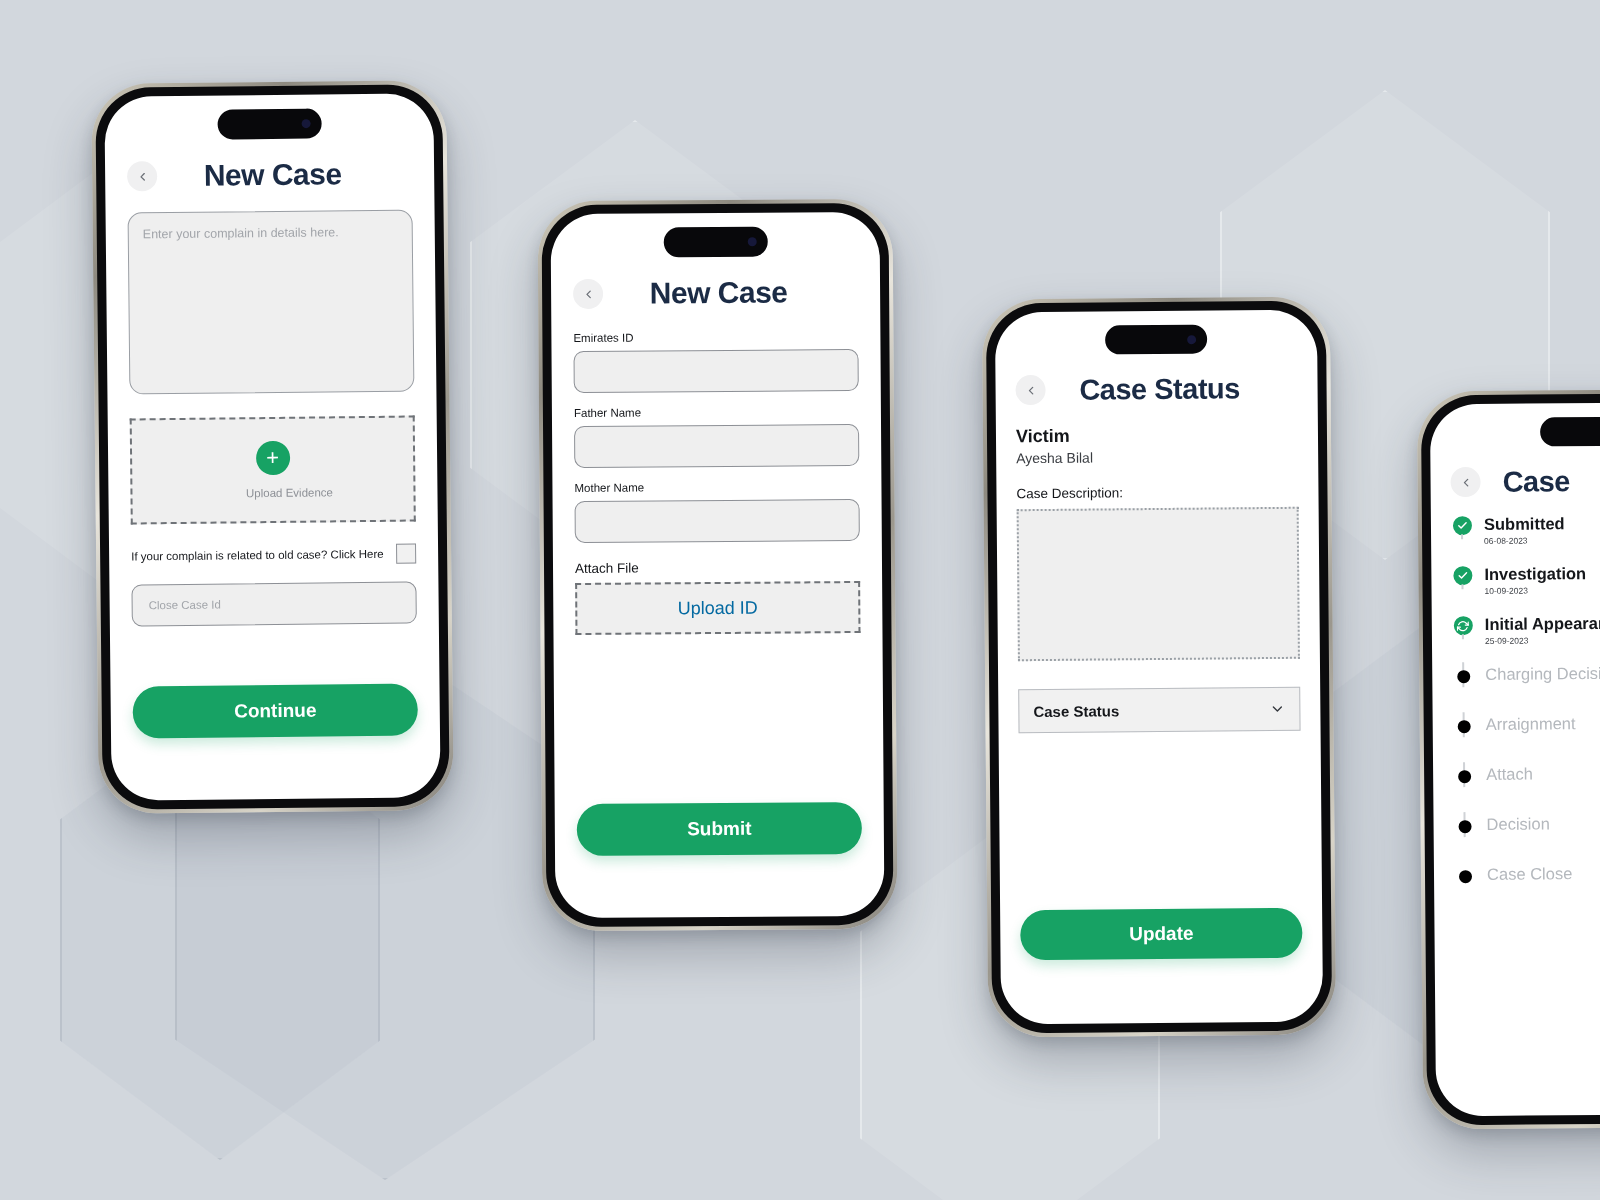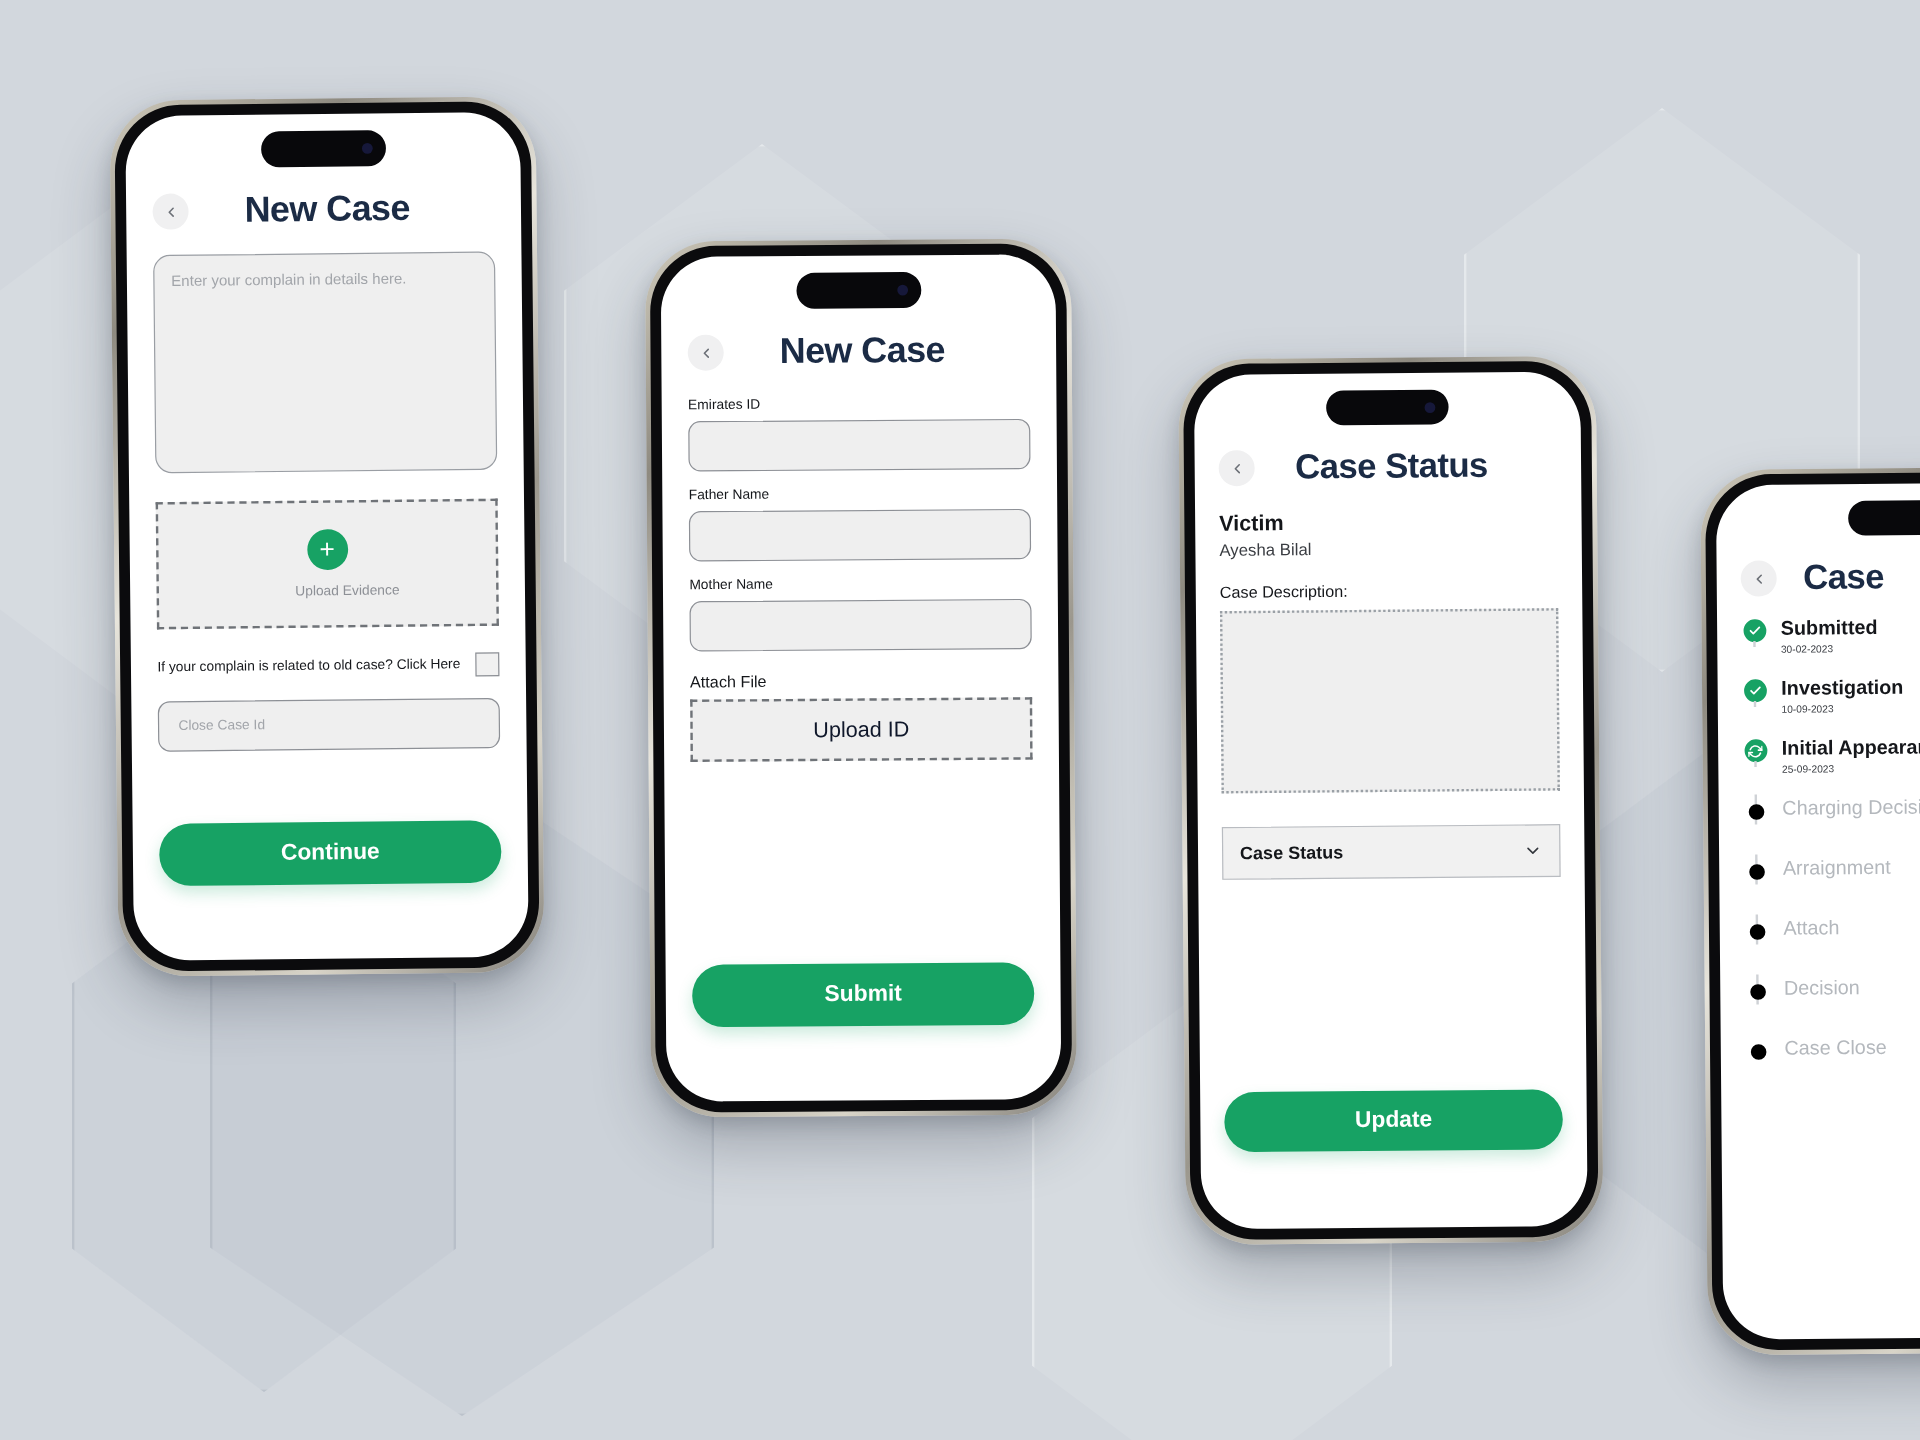--- a/index.html
+++ b/index.html
@@ -283,21 +283,21 @@
           </div>
 
           <div style="margin-top:14px;">
             <div class="field-label" style="font-size:11.5px;">Mother Name</div>
             <div class="input-box" style="margin-top:7px; height:42px;"></div>
           </div>
 
           <div style="margin-top:18px;">
             <div class="field-label" style="font-size:13.5px;">Attach File</div>
             <div class="dashed-box" style="margin-top:7px; height:52px;">
-              <span style="font-size:18px; color:#0f172a;">Upload ID</span>
+              <span style="font-size:18px; color:#0369a1;">Upload ID</span>
             </div>
           </div>
 
           <button class="cta" style="position:absolute; left:22px; right:22px; top:590px; height:52px; font-size:19px;">Submit</button>
         </div>
       </div>
     </div>
   </div>
 
   <div class="phone" style="left:985px; top:298px; width:348px; height:738px; transform: rotate(-0.5deg);">
@@ -367,21 +367,21 @@
               <div class="tl-marker" style="width:22px;">
                 <div class="tl-line" style="top:18px;bottom:-4px;"></div>
                 <div class="tl-dot-done" style="width:19px;height:19px;">
                   <svg width="11" height="11" viewBox="0 0 24 24" fill="none" stroke="currentColor" stroke-width="3.2" stroke-linecap="round" stroke-linejoin="round">
                     <polyline points="20 6 9 17 4 12"></polyline>
                   </svg>
                 </div>
               </div>
               <div class="tl-body">
                 <div class="tl-name" style="font-size:16.5px;">Submitted</div>
-                <div class="tl-date" style="font-size:8.5px; margin-top:3px;">30-02-2023</div>
+                <div class="tl-date" style="font-size:8.5px; margin-top:3px;">06-08-2023</div>
               </div>
             </div>
 
             <div class="tl-row" style="height:50px;">
               <div class="tl-marker" style="width:22px;">
                 <div class="tl-line" style="top:18px;bottom:-4px;"></div>
                 <div class="tl-dot-done" style="width:19px;height:19px;">
                   <svg width="11" height="11" viewBox="0 0 24 24" fill="none" stroke="currentColor" stroke-width="3.2" stroke-linecap="round" stroke-linejoin="round">
                     <polyline points="20 6 9 17 4 12"></polyline>
                   </svg>

